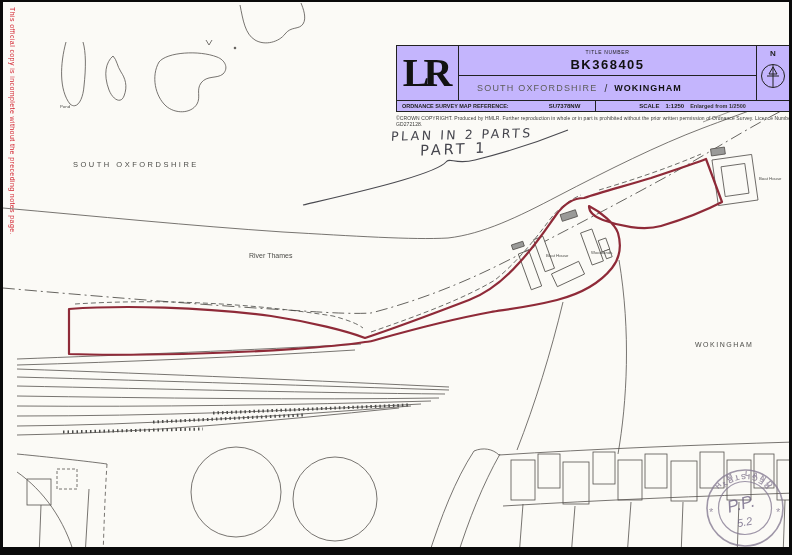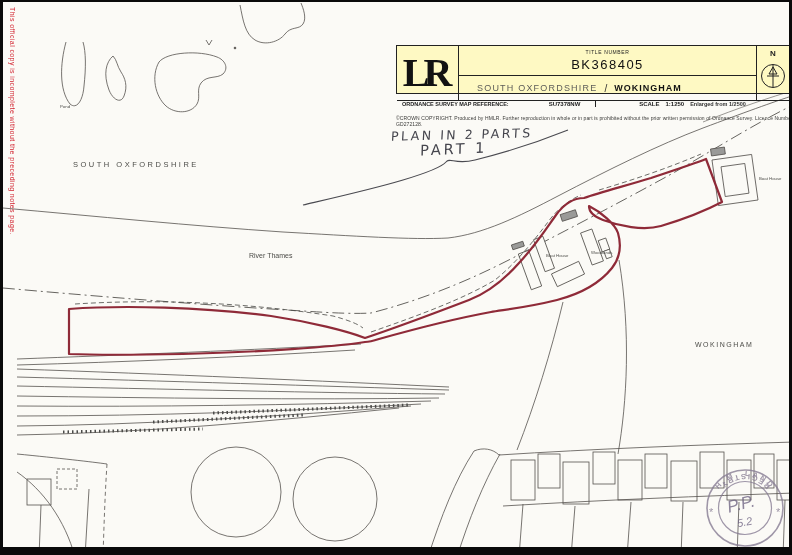--- a/index.html
+++ b/index.html
@@ -12,30 +12,30 @@
   }
   .map-svg{position:absolute;left:0;top:0;}
   
   .side-note{
     position:absolute;left:1px;top:5px;height:270px;width:12px;
     writing-mode:vertical-rl;text-orientation:mixed;
     font-size:7px;color:#d22531;letter-spacing:.4px;white-space:nowrap;
   }
   
   .header-box{
-    position:absolute;left:393px;top:43px;width:394px;height:49px;
-    border:1.6px solid #222;background:#fef9c3;box-sizing:border-box;
+    position:absolute;left:393px;top:43px;width:394px;height:67px;
+    border:1.6px solid #222;background:#c4b5fd;box-sizing:border-box;
     display:grid;grid-template-columns:62px 1fr 33px;grid-template-rows:30px 24px 1fr;
   }
   .logo-cell{grid-area:1/1/3/2;border-right:1.4px solid #222;display:flex;align-items:center;justify-content:center;}
   .logo{font-family:"Liberation Serif", serif;font-weight:bold;font-size:40px;line-height:1;
         letter-spacing:-6px;color:#121212;transform:scaleY(1.02);padding-right:6px;}
   .titleno-cell{grid-area:1/2/2/3;border-bottom:1.4px solid #222;display:flex;flex-direction:column;align-items:center;justify-content:center;}
   .titleno-label{font-size:5px;letter-spacing:.6px;color:#222;}
-  .titleno{font-size:13px;font-weight:normal;letter-spacing:1.5px;color:#111;margin-top:2px;}
+  .titleno{font-size:13px;font-weight:bold;letter-spacing:1.5px;color:#111;margin-top:2px;}
   .north-cell{grid-area:1/3/3/4;border-left:1.4px solid #222;display:flex;flex-direction:column;align-items:center;padding-top:3px;}
   .north-n{font-size:8px;font-weight:bold;color:#222;}
   .county-cell{grid-area:2/2/3/3;display:flex;align-items:center;padding-left:18px;gap:7px;}
   .county{font-size:9px;letter-spacing:1.2px;color:#5c5c58;}
   .slash{font-size:10px;color:#333;}
   .borough{font-size:9px;font-weight:bold;letter-spacing:1px;color:#111;}
   .ref-row{grid-area:3/1/4/4;border-top:1.4px solid #222;display:flex;align-items:center;}
   .ref-left{flex:0 0 198px;display:flex;align-items:center;padding-left:5px;box-sizing:border-box;}
   .ref-label{font-size:5.5px;font-weight:bold;color:#222;}
   .ref-value{font-size:6px;font-weight:bold;color:#222;margin-left:40px;}

